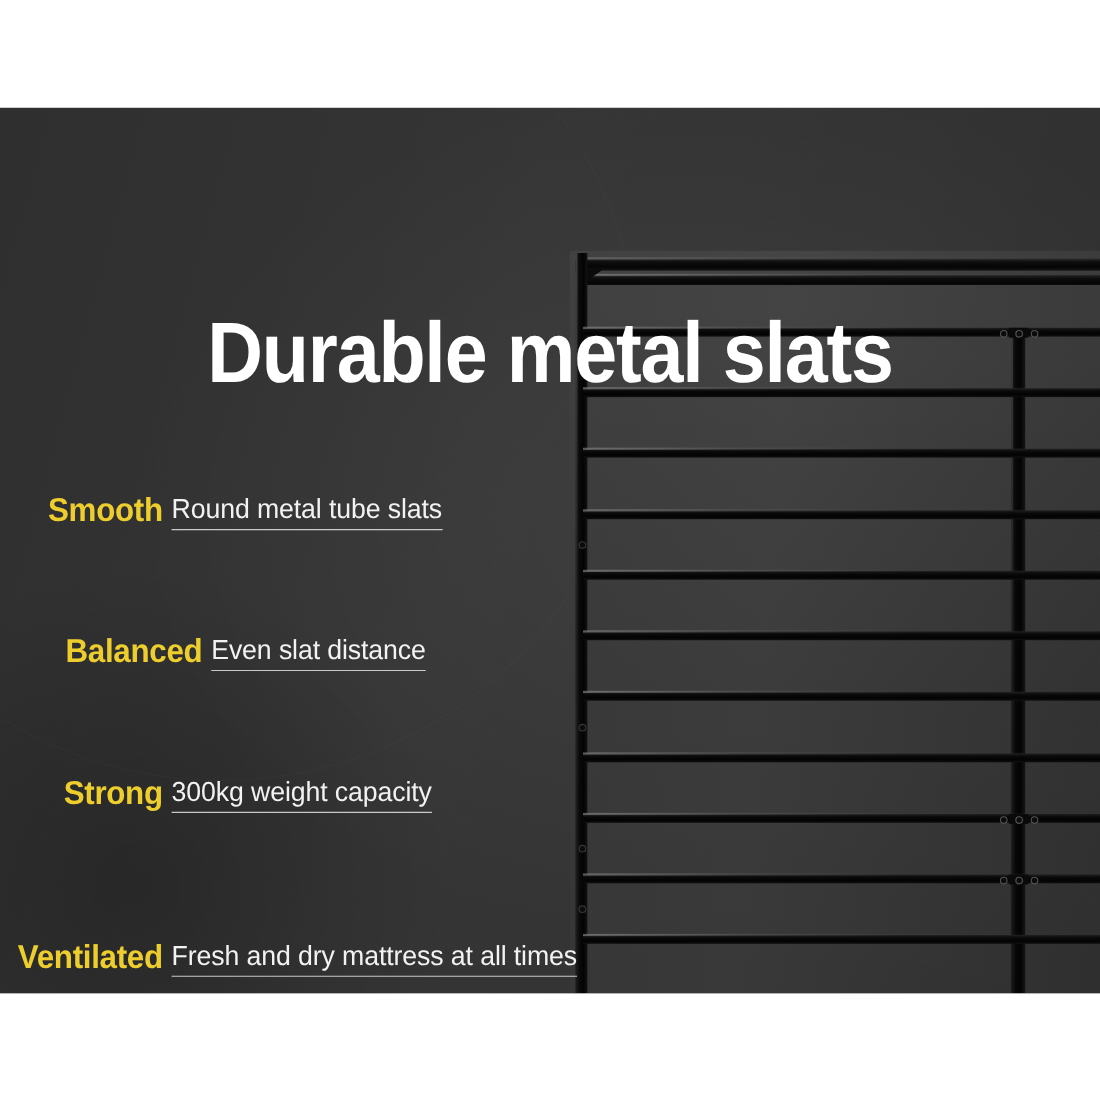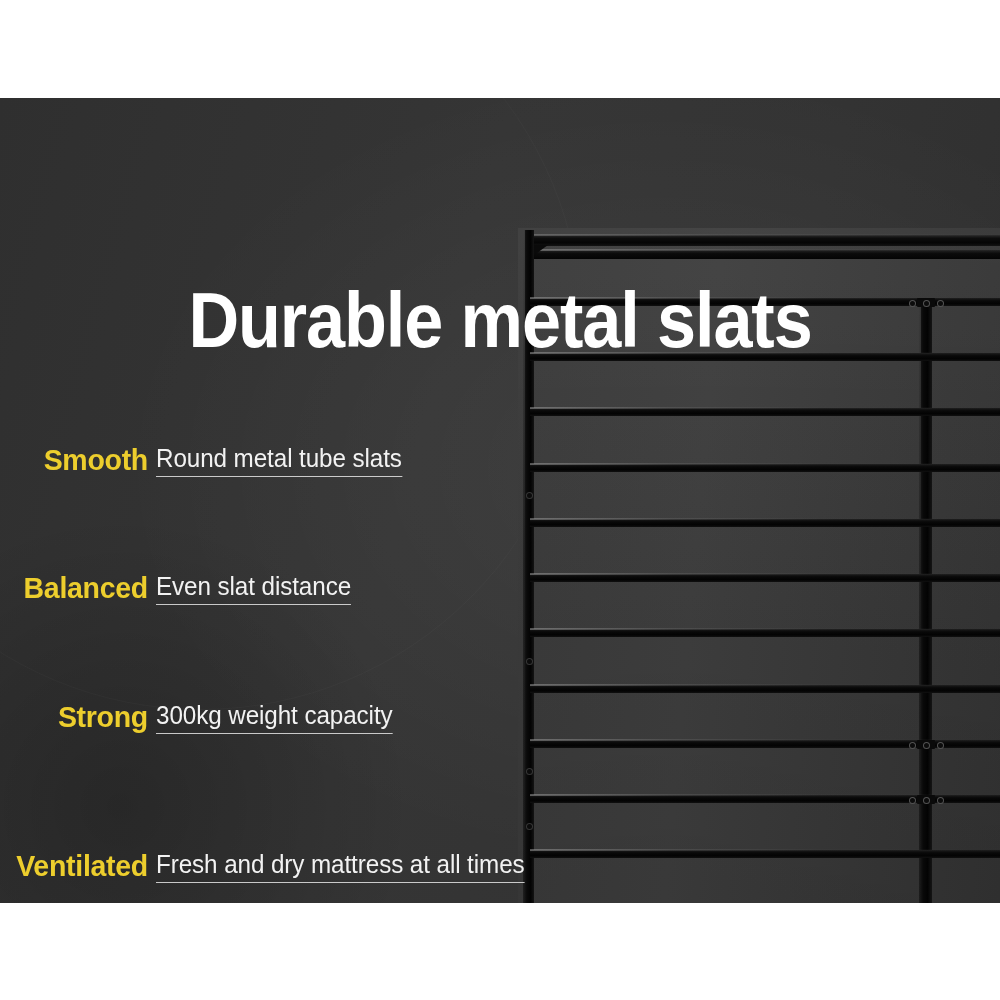--- a/index.html
+++ b/index.html
@@ -78,25 +78,25 @@
     left: 0;
     top: 340px;
     width: 560px;
     z-index: 6;
   }
   .feature-row {
     position: absolute;
     left: 0;
     width: 560px;
     display: flex;
-    align-items: center;
+    align-items: flex-end;
     height: 44px;
   }
   .feature-row.r0 { top: 0px; }
-  .feature-row.r1 { top: 128px; }
+  .feature-row.r1 { top: 128px; padding-left: 36px; }
   .feature-row.r2 { top: 257px; }
   .feature-row.r3 { top: 406px; }
 
   .feature-label {
     flex: 0 0 auto;
     width: 148px;
     text-align: right;
     color: #edce2d;
     font-family: "Liberation Sans Narrow", "Liberation Sans", sans-serif;
     font-weight: 700;

